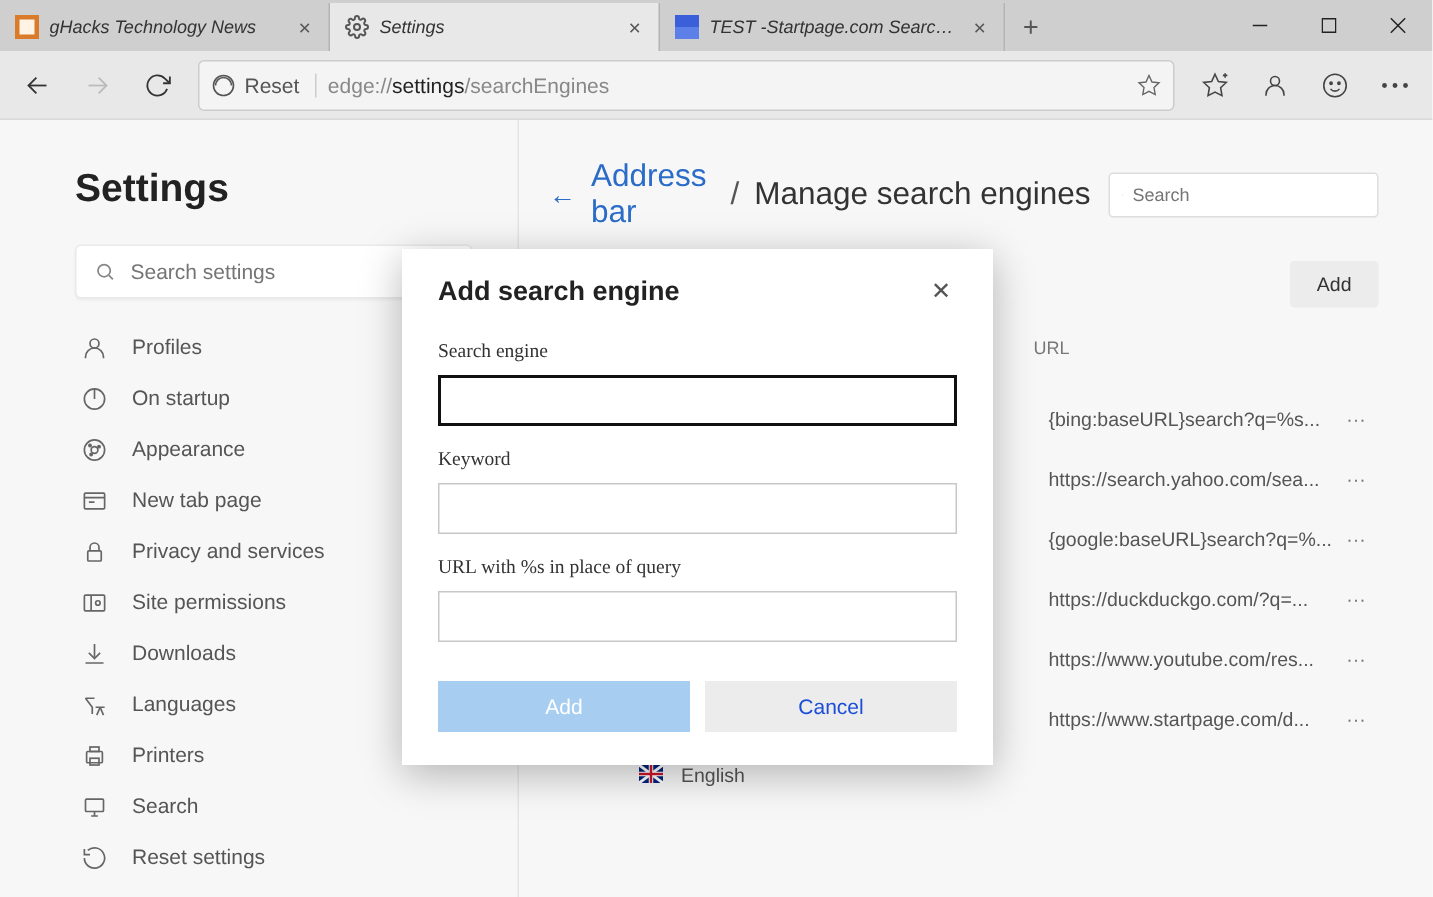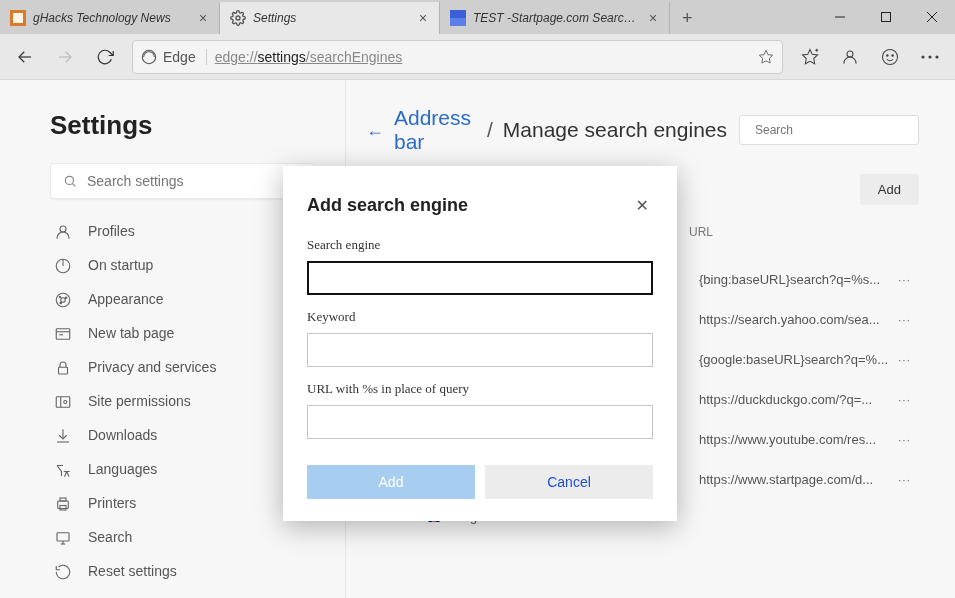--- a/index.html
+++ b/index.html
@@ -16,21 +16,21 @@
 .new-tab { width: 34px; display: flex; align-items: center; justify-content: center; font-size: 18px; color: #555; cursor: pointer; }
 .win-controls { display: flex; }
 .win-btn { width: 46px; display: flex; align-items: center; justify-content: center; cursor: pointer; }
 
 
 .toolbar { height: 46px; background: #e8e8e8; display: flex; align-items: center; padding: 0 6px; gap: 2px; border-bottom: 1px solid #d8d8d8; }
 .tb-btn { width: 38px; height: 38px; display: flex; align-items: center; justify-content: center; cursor: pointer; color: #444; border-radius: 4px; }
 .tb-btn.disabled { color: #aaa; cursor: default; }
 .addrbar { flex: 1; height: 34px; background: #f4f4f4; border: 1px solid #ccc; border-radius: 4px; display: flex; align-items: center; padding: 0 8px; gap: 8px; margin: 0 6px; }
 .addr-edge { display: flex; align-items: center; gap: 6px; color: #555; font-size: 14px; padding-right: 10px; border-right: 1px solid #ccc; }
-.addr-url { flex: 1; font-size: 14px; color: #888; text-decoration: underline; }
+.addr-url { flex: 1; font-size: 14px; color: #888; }
 .addr-url .seg-dark { color: #222; }
 
 
 .content { display: flex; height: calc(598px - 34px - 46px); background: #f7f7f7; }
 
 
 .sidebar { width: 345px; padding: 30px 30px 20px 50px; }
 .side-title { font-size: 26px; font-weight: 600; color: #222; margin-bottom: 22px; }
 .side-search { display: flex; align-items: center; gap: 10px; height: 36px; border: 1px solid #eaeaea; background: #fff; border-radius: 4px; padding: 0 12px; margin-bottom: 24px; box-shadow: 0 1px 2px rgba(0,0,0,0.06); }
 .side-search input { border: none; outline: none; flex: 1; font-size: 14px; color: #555; background: transparent; }
@@ -51,21 +51,21 @@
 .add-btn-bar { display: flex; justify-content: flex-end; margin-top: 20px; align-items:center; }
 .hint-text { font-size: 12px; color: #777; flex:1; white-space: nowrap; overflow: hidden; }
 .add-btn { background: #ececec; border: none; padding: 8px 18px; font-size: 13px; color: #333; cursor: pointer; border-radius: 3px; }
 .hdr-row { display:flex; color:#777; font-size:12px; margin-top:20px; }
 .col-url-hdr { margin-left: auto; width: 230px; }
 .rows { margin-top: 20px; }
 .row { display: flex; align-items: center; height: 40px; font-size: 13px; color: #444; }
 .row-url { margin-left: auto; width: 190px; white-space: nowrap; overflow: hidden; text-overflow: ellipsis; color: #555; }
 .row-more { width: 30px; text-align: center; color: #777; cursor: pointer; }
 .row-lang { padding-left: 60px; display:flex; align-items:center; gap:12px; font-size:13px; color:#555; height:34px;}
-.dialog { position: absolute; left: 283px; top: 166px; width: 394px; background: #fff; box-shadow: 0 6px 26px rgba(0,0,0,0.28); padding: 28px 24px 22px 24px; }
+.dialog { position: absolute; left: 268px; top: 166px; width: 394px; background: #fff; box-shadow: 0 6px 26px rgba(0,0,0,0.28); padding: 16px 24px 22px 24px; }
 .dlg-head { display: flex; align-items: center; justify-content: space-between; margin-bottom: 20px; }
 .dlg-title { font-size: 18px; font-weight: 600; color: #222; }
 .dlg-close { font-size: 16px; color: #555; cursor: pointer; padding: 2px 4px; }
 .dlg-label { font-size: 13px; color: #333; margin-bottom: 8px; margin-top: 14px; font-family: Liberation Serif, serif; }
 .dlg-input { width: 100%; height: 34px; border: 1px solid #c7c7c7; padding: 0 8px; font-size: 13px; outline: none; }
 .dlg-input.focus { border: 2px solid #111; }
 .dlg-buttons { display: flex; gap: 10px; margin-top: 26px; }
 .dlg-btn { flex: 1; height: 34px; font-size: 14px; border: none; cursor: pointer; }
 .dlg-btn.primary { background: #a7cef1; color: #fff; }
 .dlg-btn.secondary { background: #ececec; color: #1d4ed8; }
@@ -147,21 +147,21 @@
         <path d="M23 4v6h-6"></path>
         <path d="M20.49 15a9 9 0 1 1-2.12-9.36L23 10"></path>
       </svg>
     </div>
   <div class="addrbar">
     <span class="addr-edge">
       <svg width="16" height="16" viewBox="0 0 24 24">
           <circle cx="12" cy="12" r="10" fill="none" stroke="#555" stroke-width="1.6"></circle>
           <path d="M4 12 a8 8 0 0 1 16 0" fill="none" stroke="#555" stroke-width="1.6"></path>
         </svg>
-      <span>Edge</span>
+      <span>Reset</span>
     </span>
     <span class="addr-url"><span>edge://</span><span class="seg-dark">settings</span><span>/searchEngines</span></span>
     <span>
         <svg width="16" height="16" viewBox="0 0 24 24" fill="none" stroke="#666" stroke-width="1.4">
           <polygon points="12 2 15 8.5 22 9.3 17 14 18.2 21 12 17.8 5.8 21 7 14 2 9.3 9 8.5 12 2"></polygon>
         </svg>
       </span>
   </div>
   <div class="tb-btn">
       <svg width="18" height="18" viewBox="0 0 24 24" fill="none" stroke="#444" stroke-width="1.4">

